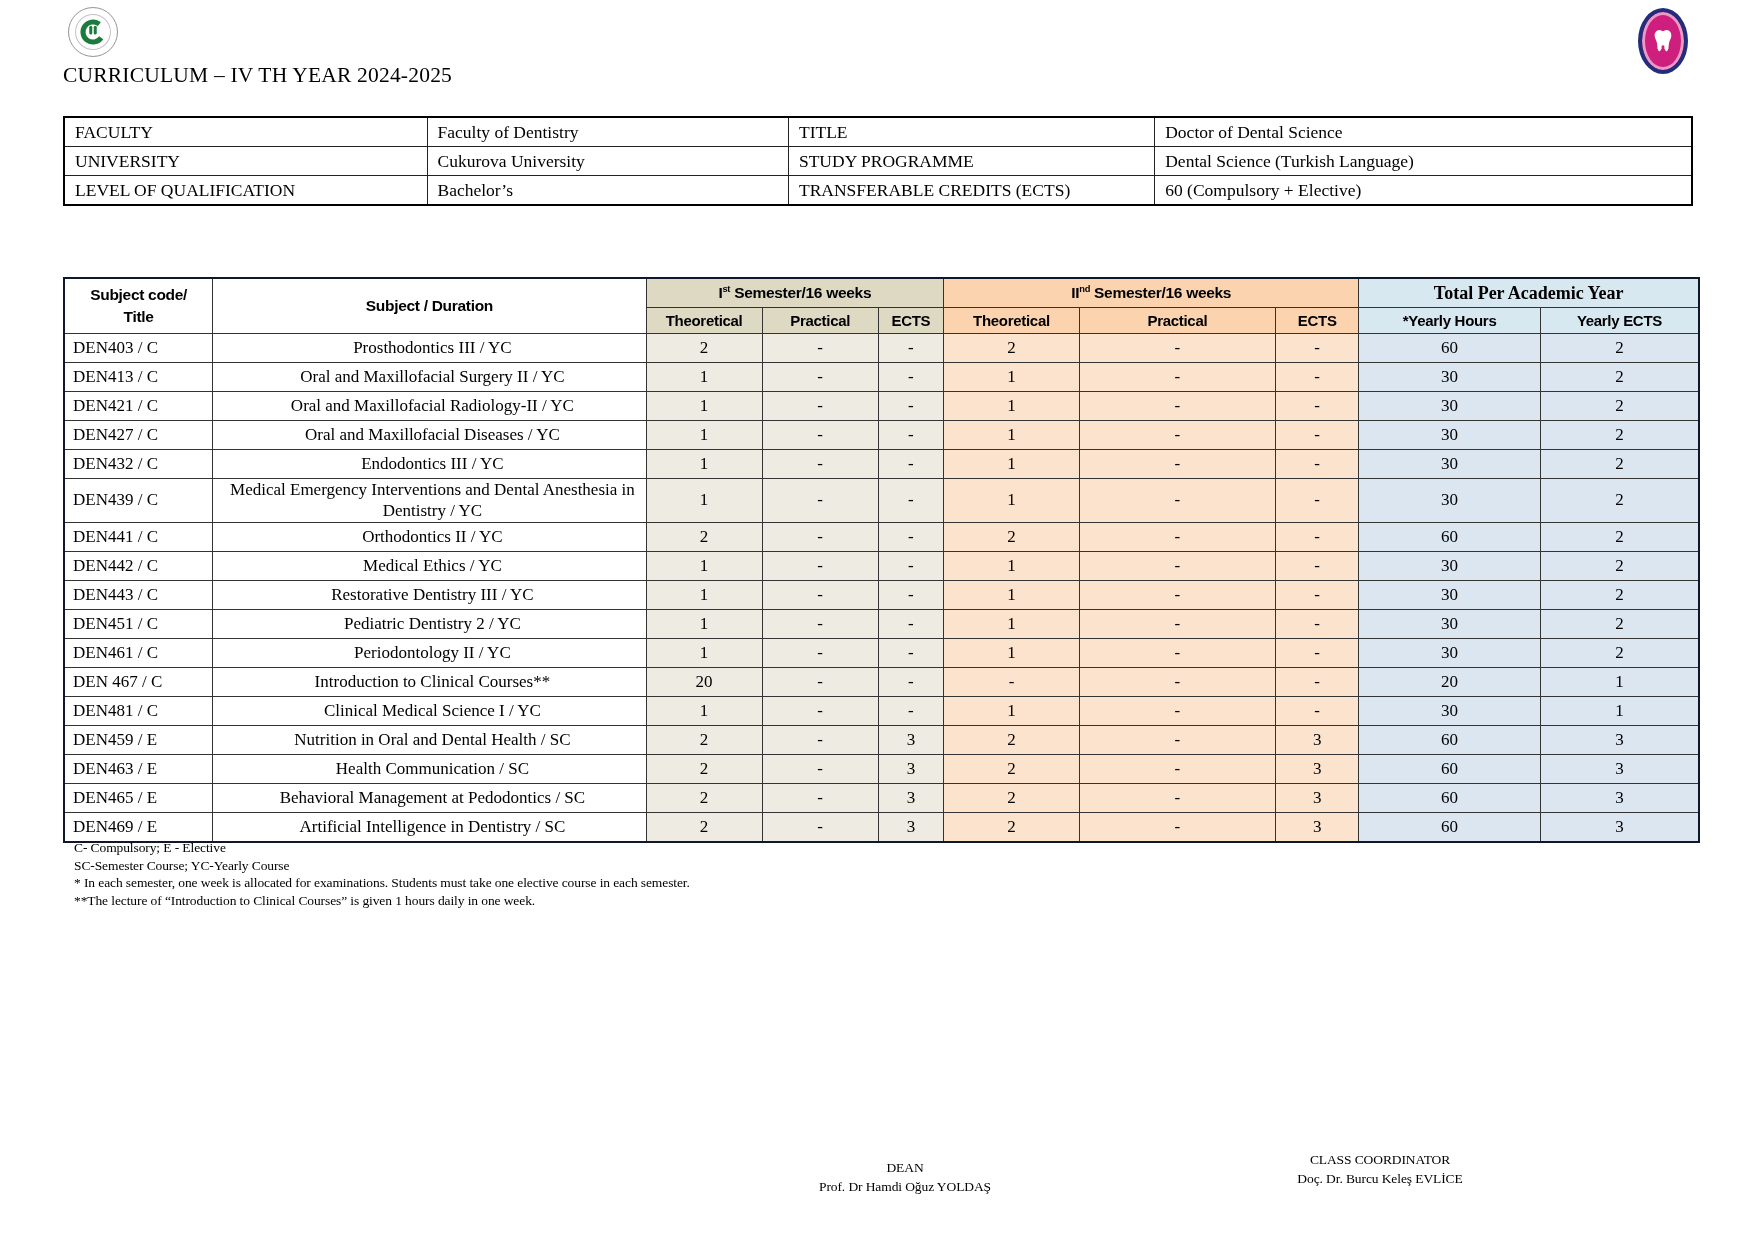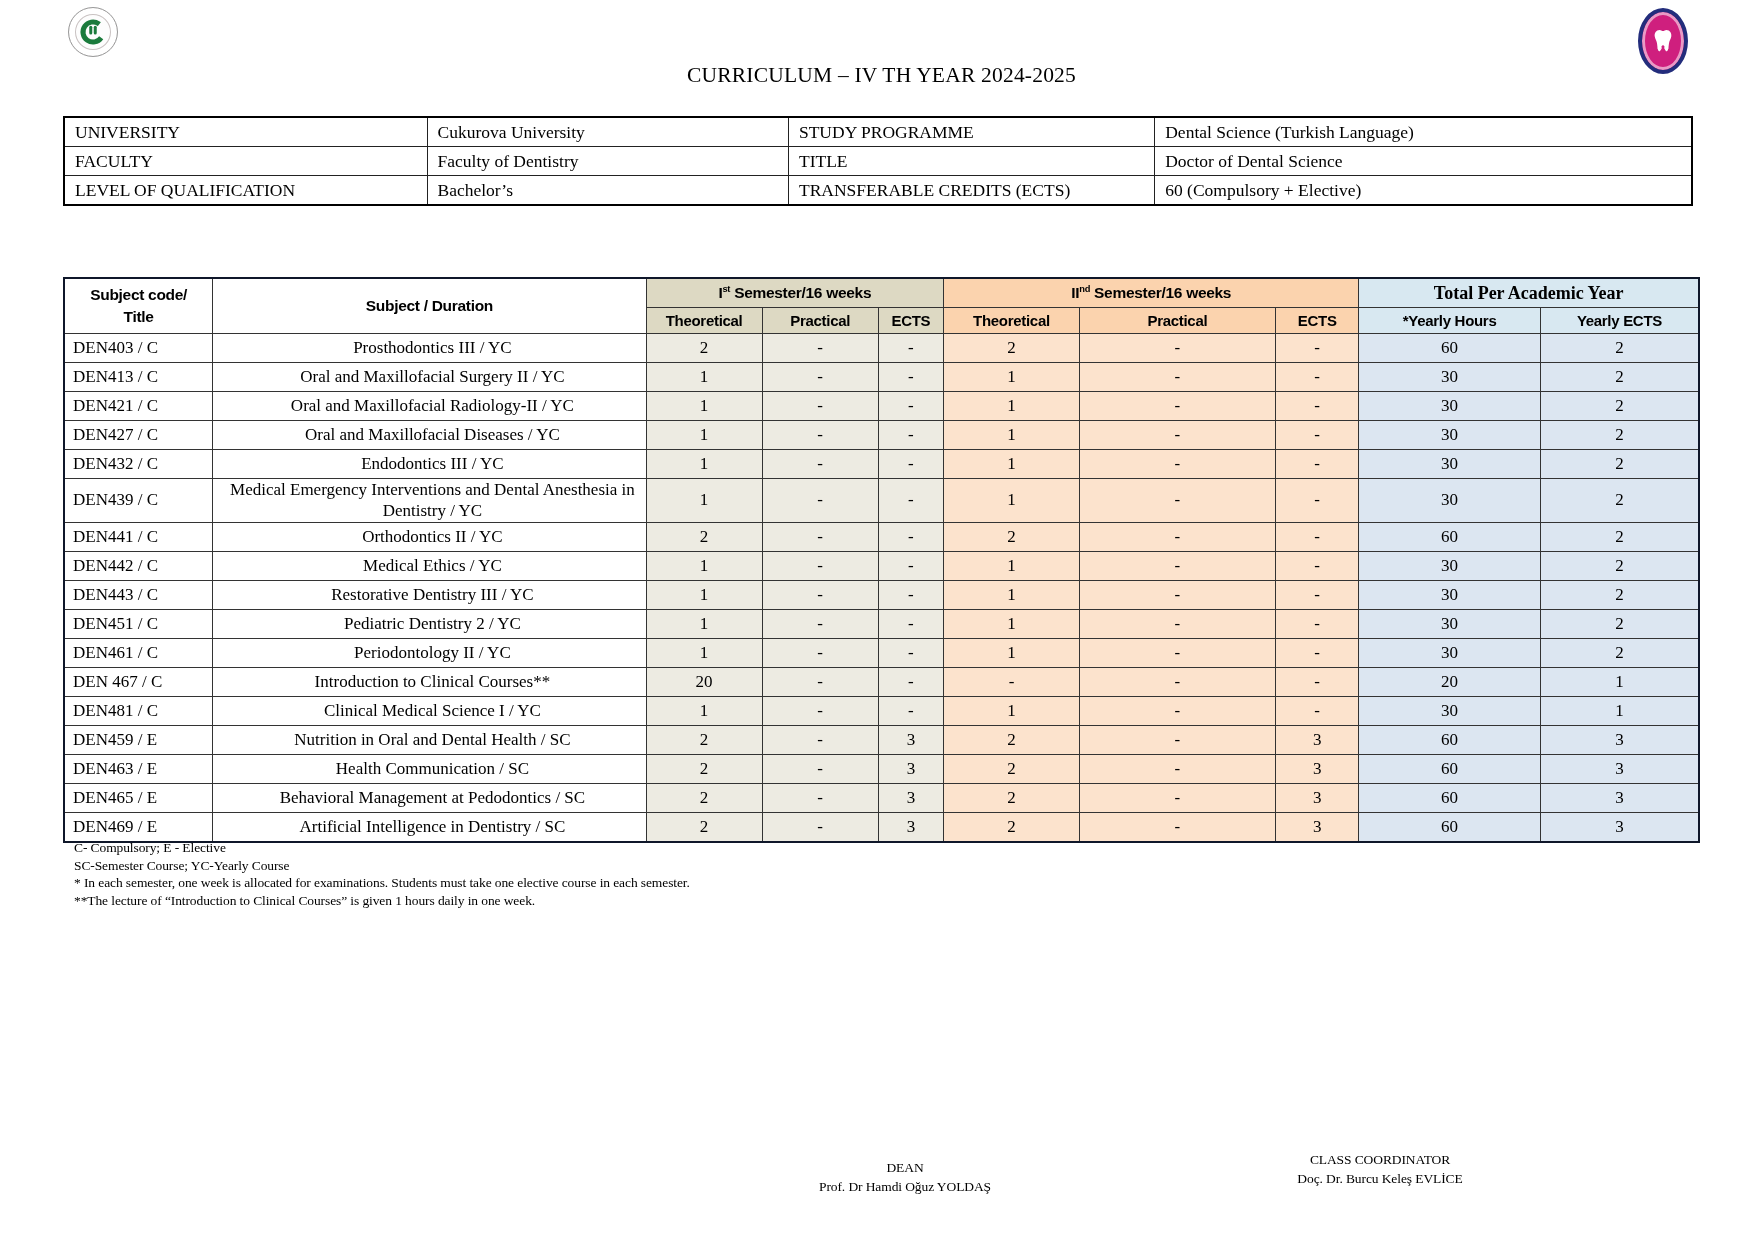--- a/index.html
+++ b/index.html
@@ -10,21 +10,21 @@
   
   .logo-left{position:absolute;left:68px;top:7px;width:48px;height:48px;border-radius:50%;
     border:1px solid #9a9a9a;background:#fdfdfd;box-shadow:inset 0 0 0 6px #ffffff,inset 0 0 0 7px #c9c2c2;
     display:flex;align-items:center;justify-content:center;}
   .logo-left svg{width:30px;height:30px;}
   .logo-right{position:absolute;left:1638px;top:8px;width:42px;height:58px;border-radius:50%;
     background:#cf1f7e;border:4px solid #232d7c;box-shadow:inset 0 0 0 3px rgba(255,255,255,.55);
     display:flex;align-items:center;justify-content:center;}
   .logo-right svg{width:22px;height:28px;}
   
-  .doc-title{position:absolute;top:63px;left:63px;width:1637px;text-align:center;
+  .doc-title{position:absolute;top:63px;left:63px;width:1637px;text-align:left;
     font-size:21.5px;letter-spacing:.2px;}
   
   .info-table{position:absolute;top:116px;left:63px;width:1630px;border-collapse:collapse;
     border:2px solid #000;table-layout:fixed;}
   .info-table td{border:1.4px solid #222;height:28px;font-size:17.5px;padding:0 4px 0 10px;
     white-space:nowrap;overflow:hidden;}
   
   .main-table{position:absolute;top:277px;left:63px;width:1637px;border-collapse:collapse;
     border:2px solid #0f172a;table-layout:fixed;}
   .main-table th,.main-table td{border:1px solid #333;}
@@ -77,30 +77,30 @@
 
 <table class="info-table">
   <colgroup>
       <col style="width:22.3%">
       <col style="width:22.2%">
       <col style="width:22.5%">
       <col style="width:33%">
     </colgroup>
   <tbody>
       <tr>
+    <td>FACULTY</td>
+    <td>Faculty of Dentistry</td>
+    <td>TITLE</td>
+    <td>Doctor of Dental Science</td>
+  </tr>
+      <tr>
     <td>UNIVERSITY</td>
     <td>Cukurova University</td>
     <td>STUDY PROGRAMME</td>
     <td>Dental Science (Turkish Language)</td>
-  </tr>
-      <tr>
-    <td>FACULTY</td>
-    <td>Faculty of Dentistry</td>
-    <td>TITLE</td>
-    <td>Doctor of Dental Science</td>
   </tr>
       <tr>
     <td>LEVEL OF QUALIFICATION</td>
     <td>Bachelor’s</td>
     <td>TRANSFERABLE CREDITS (ECTS)</td>
     <td>60 (Compulsory + Elective)</td>
   </tr>
     </tbody>
 </table>
 

